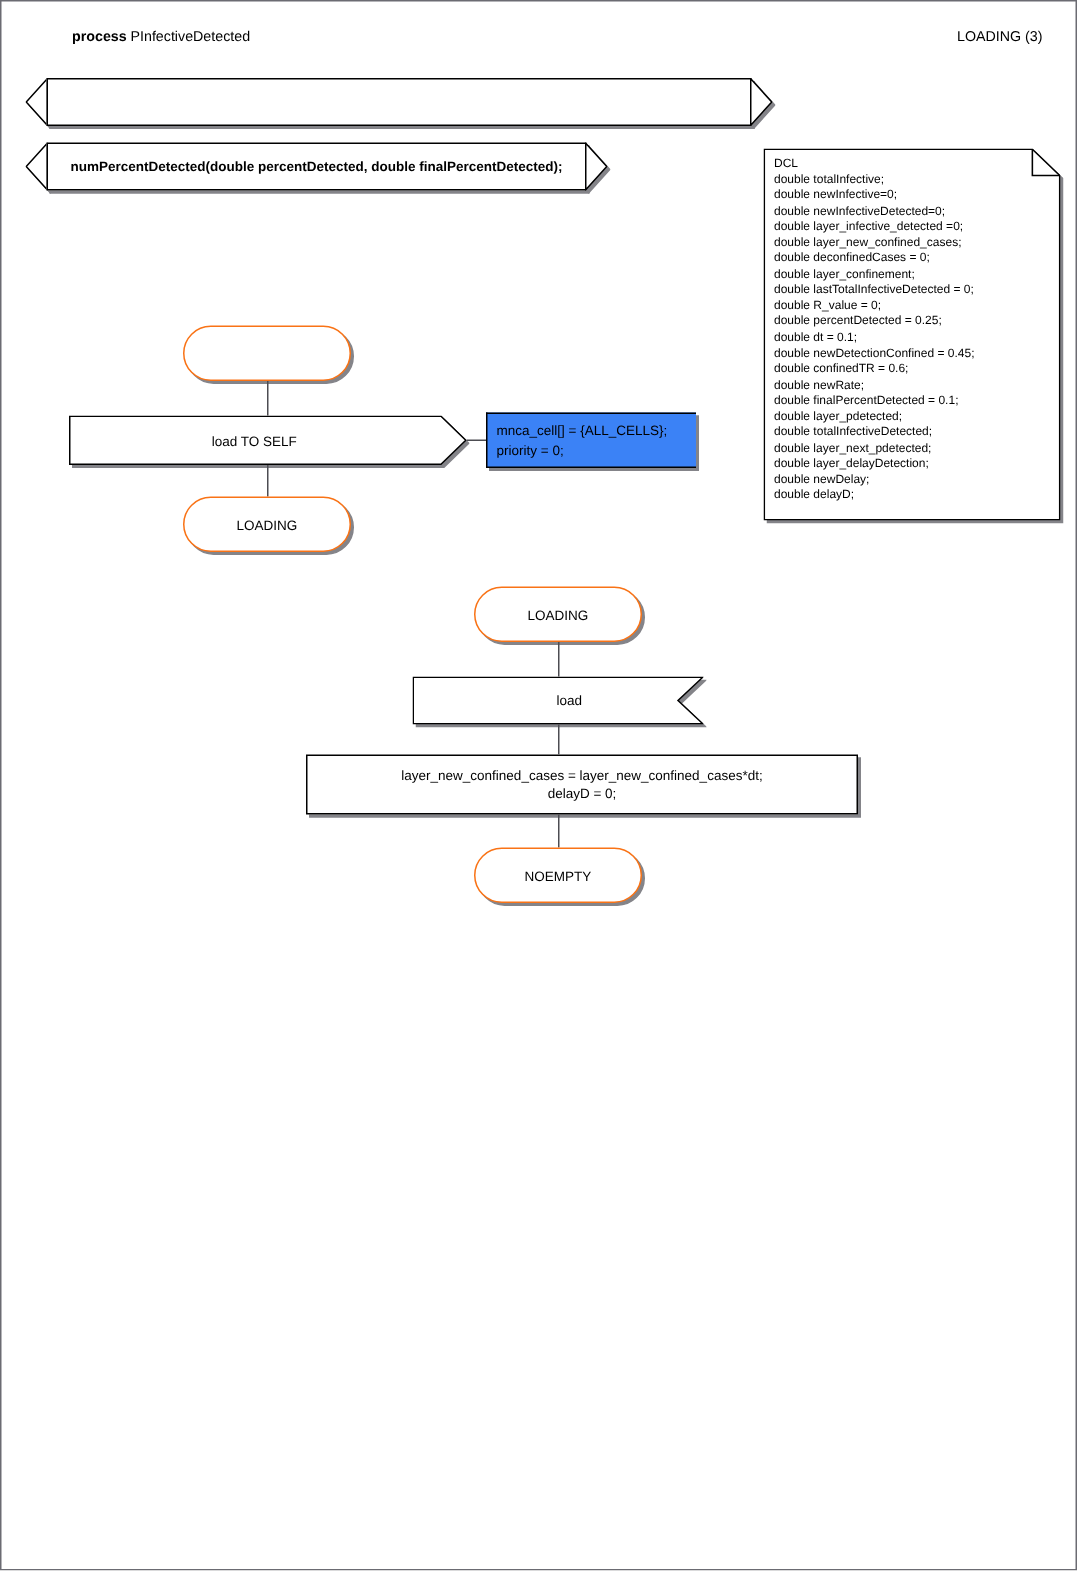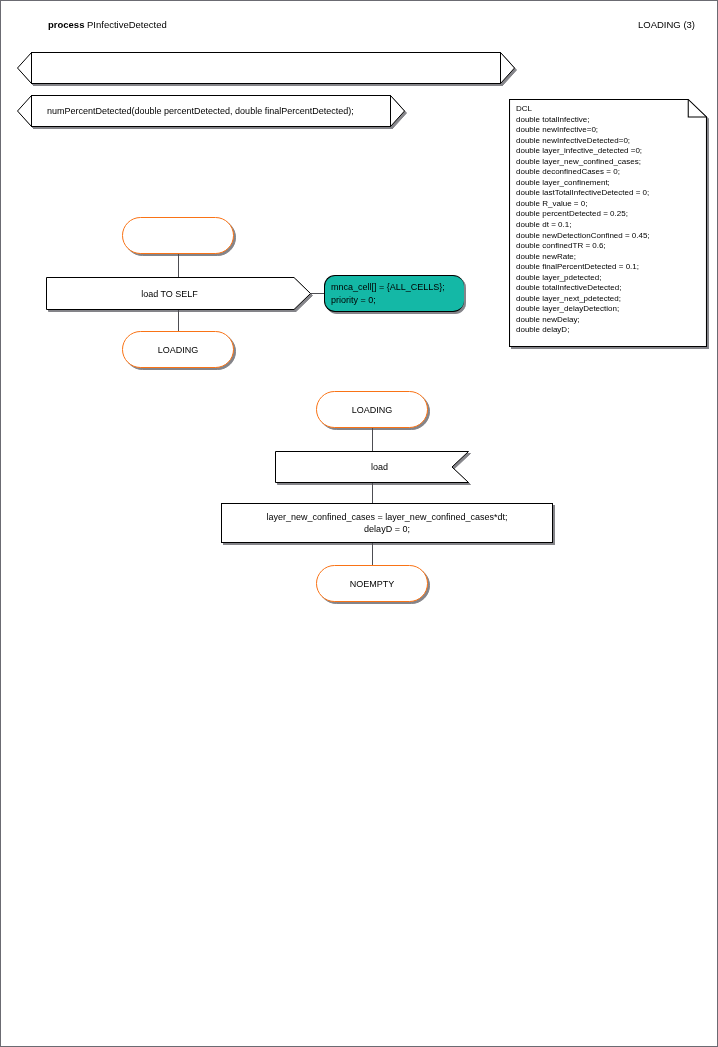--- a/index.html
+++ b/index.html
@@ -97,22 +97,21 @@
     height: 1px;
     background: #4d4d52;
   }
 
   
   .comment {
     border-top: 1px solid #000;
     border-left: 1px solid #000;
     border-bottom: 1px solid #000;
     border-right: 0;
-    background: #14b8a6;
-    border-radius: 11px;
+    background: #3b82f6;
   }
   .comment .ctext {
     position: absolute;
     left: 6px; top: 5px;
     font-size: 9px;
     line-height: 13px;
     color: #000;
     white-space: pre;
     text-align: left;
   }
@@ -161,21 +160,21 @@
       <svg width="15" height="32" viewBox="0 0 15 32" preserveAspectRatio="none">
         <polygon points="14.5,0.5 0.5,16 14.5,31.5" fill="#fff" stroke="#000" stroke-width="1"></polygon>
       </svg>
     </div>
     <div class="body"></div>
     <div class="cap-r">
       <svg width="15" height="32" viewBox="0 0 15 32" preserveAspectRatio="none">
         <polygon points="0.5,0.5 14.5,16 0.5,31.5" fill="#fff" stroke="#000" stroke-width="1"></polygon>
       </svg>
     </div>
-    <div class="lbl" style="top:10px;">numPercentDetected(double percentDetected, double finalPercentDetected);</div>
+    <div class="lbl" style="top:10px;font-weight:bold;">numPercentDetected(double percentDetected, double finalPercentDetected);</div>
   </div>
 
   <div class="shape dclbox sh" style="left:508px; top:98px; width:198px; height:248px;">
     <svg class="poly" viewBox="0 0 190 248" preserveAspectRatio="none">
       <polygon points="0.5,0.5 172,0.5 189.5,18 189.5,247.5 0.5,247.5" fill="#ffffff" stroke="#000000" stroke-width="1"></polygon>
       <polyline points="172,0.5 172,18 189.5,18" fill="none" stroke="#000000" stroke-width="1"></polyline>
     </svg>
     <div class="dcl-text">DCL
 double totalInfective;
 double newInfective=0;
@@ -234,21 +233,21 @@
 
   <div class="shape sh" style="left:274px; top:450px; width:194px; height:32px;">
     <svg class="poly" viewBox="0 0 194 32" preserveAspectRatio="none">
       <polygon points="0.5,0.5 193.5,0.5 177,16 193.5,31.5 0.5,31.5" fill="#ffffff" stroke="#000000" stroke-width="1"></polygon>
     </svg>
     <div class="lbl" style="top:10px; left:0; right:17px;padding-left:32px;">load</div>
   </div>
 
   <div class="vline" style="left:371px; top:482px; height:20px;"></div>
 
-  <div class="shape task sh" style="left:220px; top:502px; width:332px; height:40px;">
+  <div class="shape task sh" style="left:203px; top:502px; width:368px; height:40px;">
     <div class="lbl" style="top:7px;">layer_new_confined_cases = layer_new_confined_cases*dt;
 delayD = 0;</div>
   </div>
 
   <div class="vline" style="left:371px; top:542px; height:22px;"></div>
 
   <div class="shape state sh" style="left:315px; top:564px; width:112px; height:37px;">
     <div class="lbl" style="top:12px;">NOEMPTY</div>
   </div>
 

